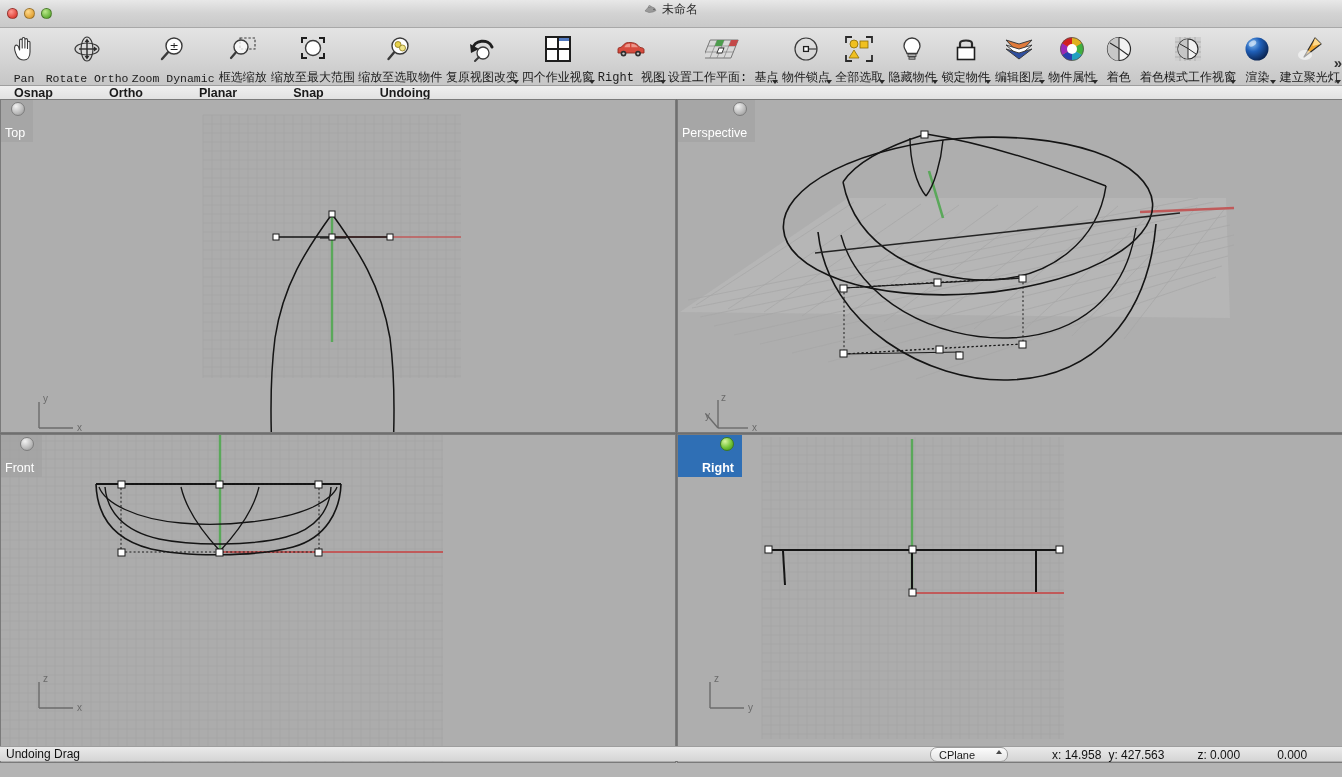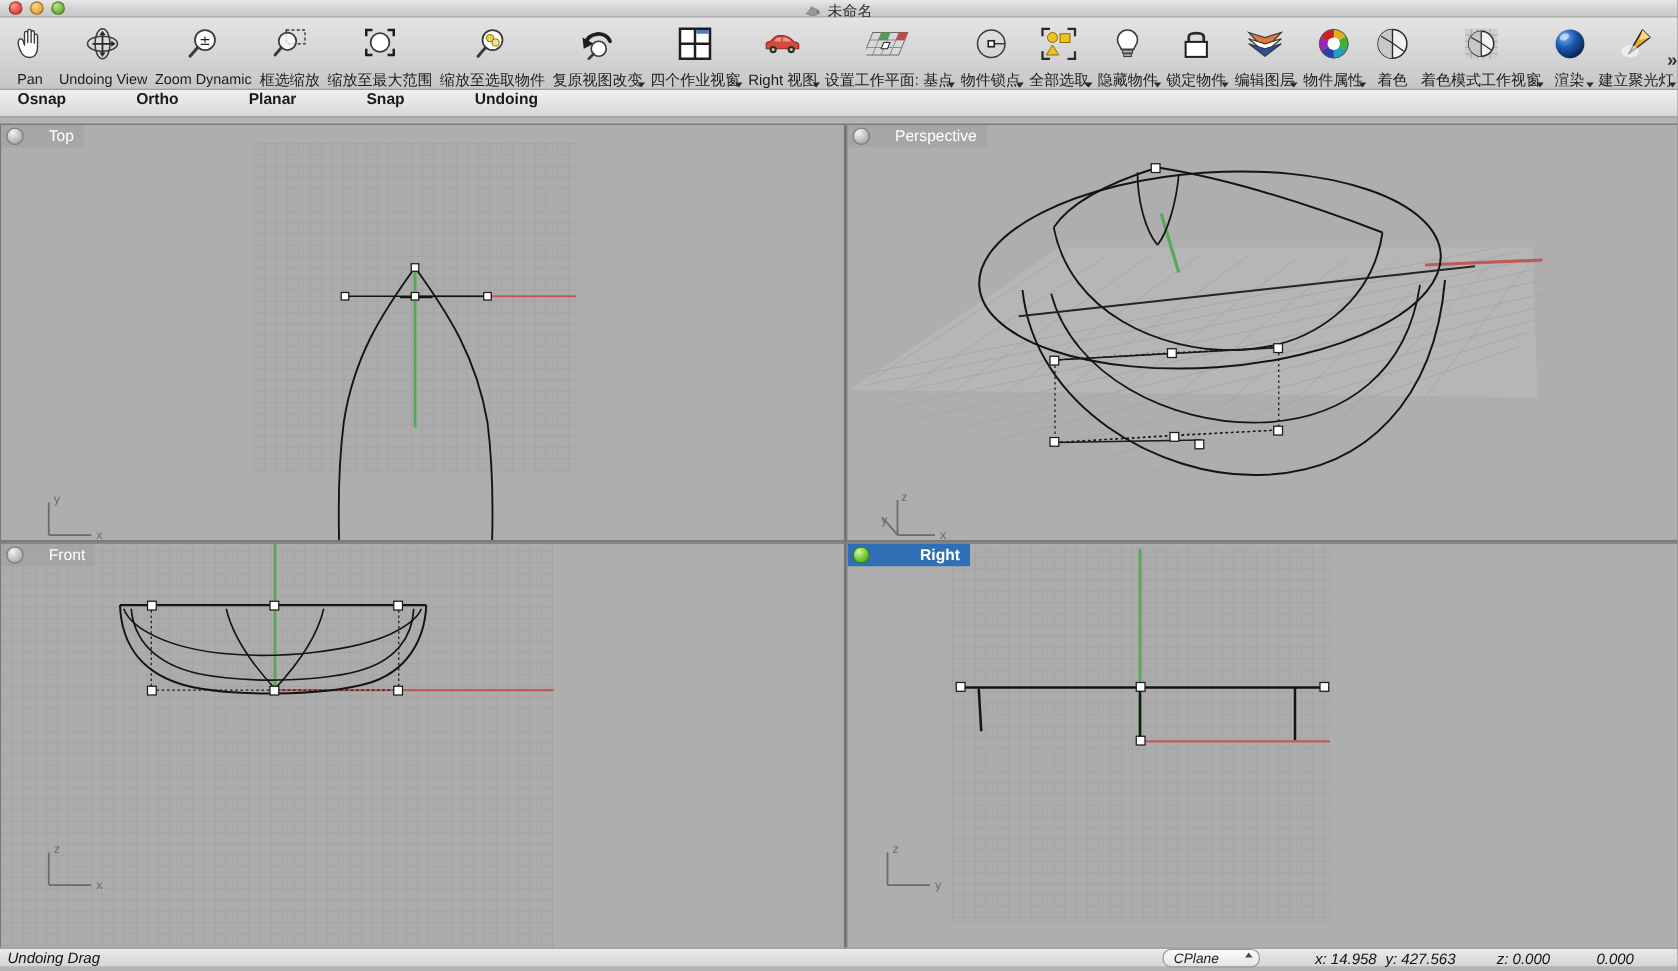--- a/index.html
+++ b/index.html
@@ -7,21 +7,21 @@
     width: 1342px; height: 777px;
     overflow: hidden;
     font-family: "Liberation Sans", sans-serif;
     background: #b4b4b4;
   }
   #app { position: relative; width: 1342px; height: 777px; }
 
   
   .titlebar {
     position: relative;
-    height: 14px;
+    height: 28px;
     background: linear-gradient(to bottom, #e8e8e8 0%, #d3d3d3 50%, #c9c9c9 100%);
     border-bottom: 1px solid #a8a8a8;
     display: flex; align-items: center;
   }
   .win-btns { display: flex; gap: 6px; padding-left: 7px; align-items: center; }
   .wb { width: 11px; height: 11px; border-radius: 50%; border: 1px solid rgba(0,0,0,.32); }
   .wb-close { background: radial-gradient(circle at 35% 30%, #ff9a92, #e2453c 70%); }
   .wb-min   { background: radial-gradient(circle at 35% 30%, #ffd98a, #e3a53a 70%); }
   .wb-max   { background: radial-gradient(circle at 35% 30%, #bbe98a, #66b13a 70%); }
   .title-center {
@@ -42,21 +42,21 @@
     overflow: hidden;
     position: relative;
   }
   .tb-item {
     display: flex; flex-direction: column; align-items: center;
     justify-content: flex-start;
     min-width: 40px; padding: 2px 4px 0 4px;
     cursor: default; position: relative;
   }
   .tb-icon { height: 33px; display: flex; align-items: center; justify-content: center; position: relative; }
-  .tb-label { font-size: 11.5px; color: #1c1c1c; white-space: nowrap; line-height: 13px; margin-top: 7px; }
+  .tb-label { font-size: 11.5px; color: #1c1c1c; white-space: nowrap; line-height: 13px; margin-top: 7px; font-family: Liberation Mono, monospace; }
   .tb-label.cjk { font-size: 12px; }
   .caret {
     position: absolute; right: 1px; bottom: 1px;
     width: 0; height: 0;
     border-left: 3.5px solid transparent; border-right: 3.5px solid transparent;
     border-top: 4px solid #2a2a2a;
   }
   .tb-overflow {
     position: absolute; right: 2px; top: 26px;
     font-size: 15px; font-weight: bold; color: #333; letter-spacing: -2px;
@@ -85,47 +85,48 @@
     background: #6f6f6f;
     gap: 1px;
   }
   .viewport {
     position: relative; overflow: hidden;
     background: #aeaeae;
     border: 1px solid #7a7a7a;
   }
   .vp-title {
     position: absolute; top: 0; left: 0; z-index: 6;
-    display: flex; align-items: flex-end; gap: 20px;
+    display: flex; align-items: flex-end; gap: 10px;
     padding: 2px 8px 2px 4px;
     background: rgba(160,160,160,0.55);
     user-select: none;
+    flex-direction: column;
   }
   .vp-title.active { background: #2f6fb5; }
   .vp-sphere {
     width: 14px; height: 14px; border-radius: 50%;
     background: radial-gradient(circle at 34% 28%, #f2f2f2, #b9b9b9 60%, #8f8f8f 100%);
     border: 1px solid #7e7e7e;
   }
   .vp-sphere.green {
     background: radial-gradient(circle at 34% 28%, #d7f5a0, #73c437 55%, #3e8a18 100%);
     border-color: #3d7a20;
   }
   .vp-name { font-size: 12.5px; color: #ffffff; }
   .vp-title.active .vp-name { font-weight: bold; margin-left: 20px; }
   .vp-canvas { position: absolute; inset: 0; }
   .gizmo { position: absolute; z-index: 5; }
 
   
   .statusbar {
-    position: absolute; left: 0; bottom: 4px;
+    position: absolute; left: 0; bottom: 16px;
     width: 1342px; height: 15px;
     background: linear-gradient(to bottom, #eaeaea, #d5d5d5);
     border-top: 1px solid #9e9e9e;
-    display: flex; align-items: center; font-style: italic;
+    display: flex; align-items: center;
   }
   .status-msg {
     font-size: 12px; color: #111; padding-left: 6px; white-space: nowrap;
   }
   .status-right {
     position: absolute; left: 930px; top: 0;
     display: flex; align-items: center; gap: 7px; height: 15px;
   }
   .cplane-select {
     position: relative;
@@ -184,21 +185,21 @@
         <svg width="32" height="32" viewBox="0 0 32 32">
           <ellipse cx="16" cy="16" rx="12" ry="6" fill="none" stroke="#3a3a3a" stroke-width="1.2"></ellipse>
           <ellipse cx="16" cy="16" rx="6" ry="12" fill="none" stroke="#3a3a3a" stroke-width="1.2"></ellipse>
           <path d="M16 8 L16 24" stroke="#2a2a2a" stroke-width="1.4"></path>
           <path d="M16 5.5 L13.6 9 L18.4 9 Z" fill="#2a2a2a"></path>
           <path d="M16 26.5 L13.6 23 L18.4 23 Z" fill="#2a2a2a"></path>
           <path d="M8 16 L24 16" stroke="#2a2a2a" stroke-width="1.4"></path>
           <path d="M26.5 16 L23 13.6 L23 18.4 Z" fill="#2a2a2a"></path>
         </svg>
       </span>
-      <span class="tb-label">Undoing View</span>
+      <span class="tb-label">Rotate Ortho</span>
     </div>
 
     <div class="tb-item">
       <span class="tb-icon">
         <svg width="30" height="30" viewBox="0 0 30 30">
           <circle cx="16" cy="12" r="8" fill="#ffffff" stroke="#3a3a3a" stroke-width="1.4"></circle>
           <line x1="10" y1="18.2" x2="4" y2="25" stroke="#3a3a3a" stroke-width="2.4" stroke-linecap="round"></line>
           <text x="16" y="16" font-size="11" text-anchor="middle" fill="#222" font-family="DejaVu Sans, sans-serif">±</text>
         </svg>
       </span>

